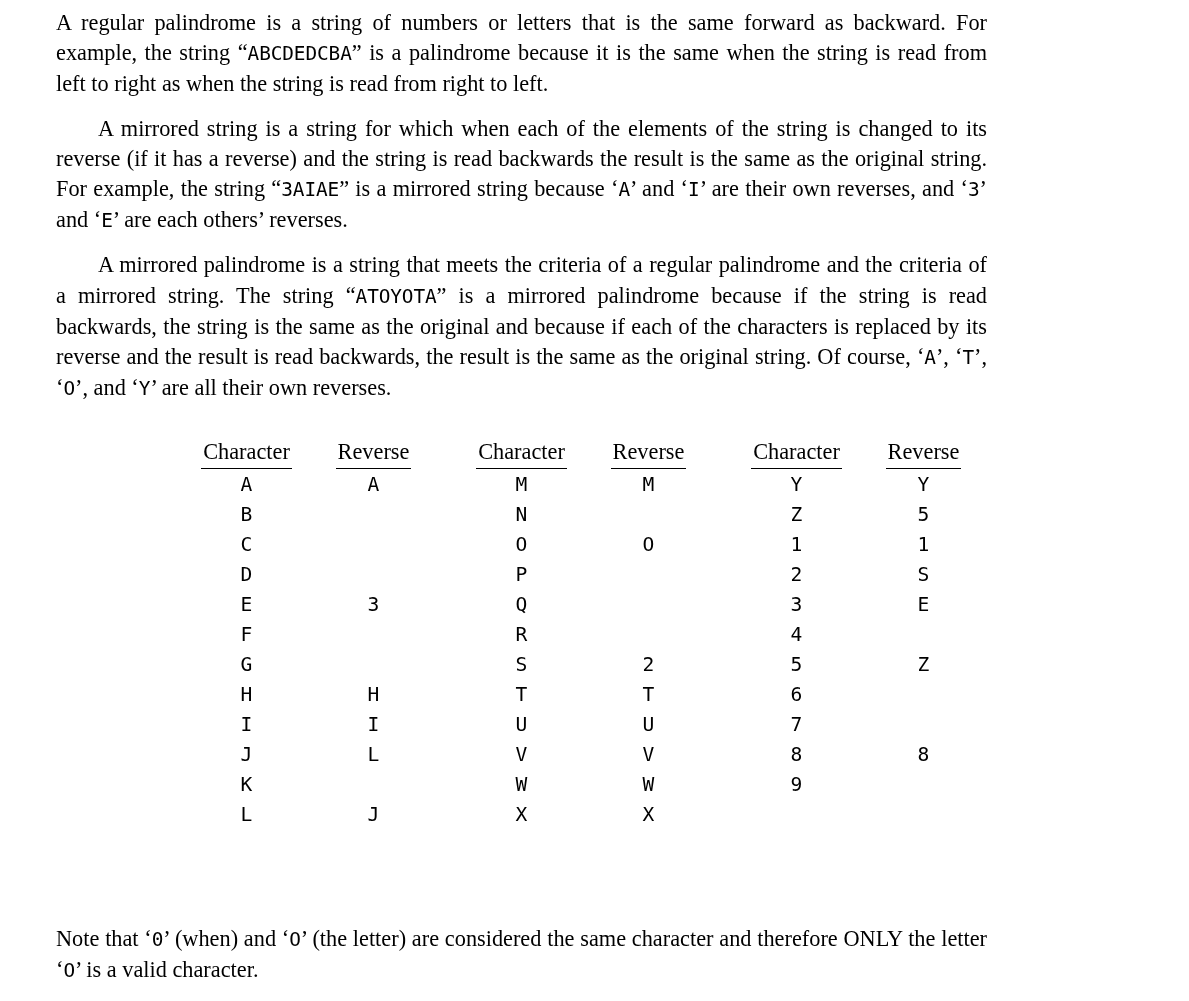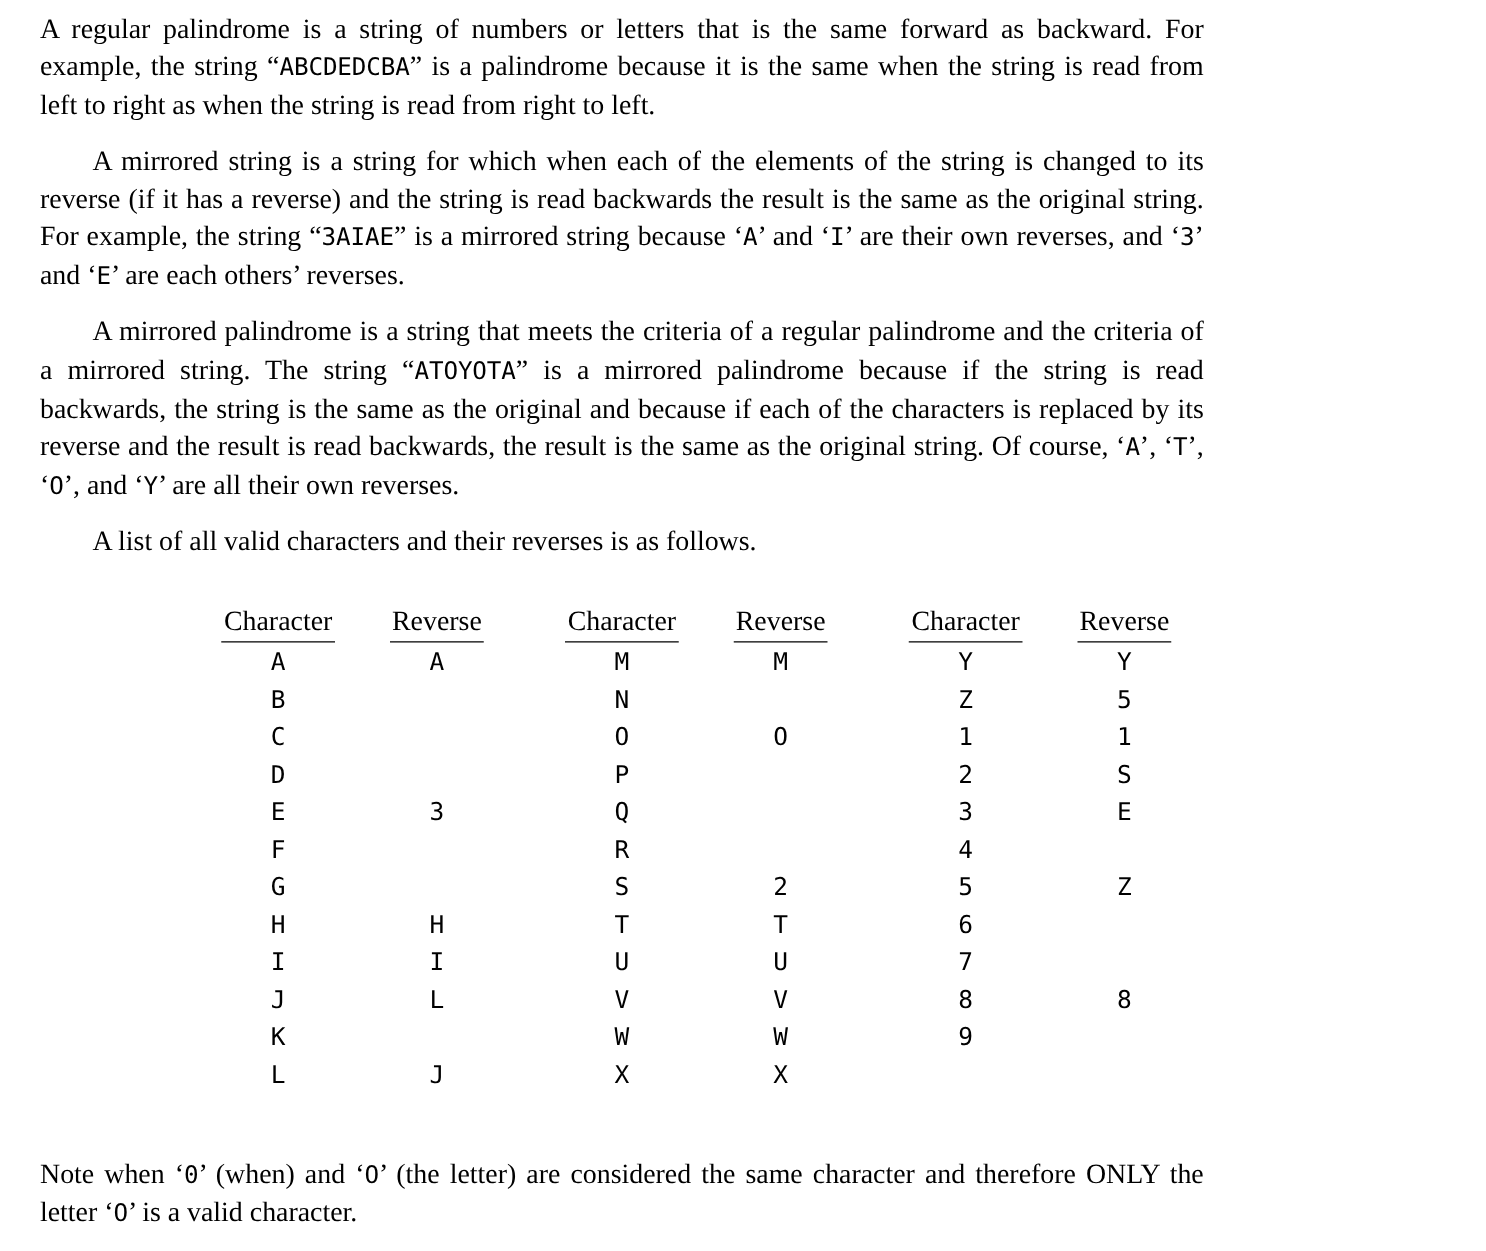--- a/index.html
+++ b/index.html
@@ -13,20 +13,21 @@
     font-family: "Liberation Serif", "DejaVu Serif", serif;
     color: #000000;
     overflow: hidden;
   }
   .page {
     position: relative;
     width: 994px;
     height: 1001px;
     box-sizing: border-box;
     padding: 8px 31px 0 32px;
+    margin-left: 24px;
   }
   p.para {
     margin: 0 0 0 0;
     font-size: 22.3px;
     line-height: 30.2px;
     text-align: justify;
     text-justify: inter-word;
     hyphens: none;
   }
   p.para + p.para {
@@ -95,21 +96,20 @@
 </style>
 </head>
 <body>
 
 <div class="page">
 
   <div id="paras">
       <p class="para"><span>A regular palindrome is a string of numbers or letters that is the same forward as backward.  For example, the string “</span><span class="mono">ABCDEDCBA</span><span>” is a palindrome because it is the same when the string is read from left to right as when the string is read from right to left.</span></p>
       <p class="para indent"><span>A mirrored string is a string for which when each of the elements of the string is changed to its reverse (if it has a reverse) and the string is read backwards the result is the same as the original string. For example, the string “</span><span class="mono">3AIAE</span><span>” is a mirrored string because ‘</span><span class="mono">A</span><span>’ and ‘</span><span class="mono">I</span><span>’ are their own reverses, and ‘</span><span class="mono">3</span><span>’ and ‘</span><span class="mono">E</span><span>’ are each others’ reverses.</span></p>
       <p class="para indent"><span>A mirrored palindrome is a string that meets the criteria of a regular palindrome and the criteria of a mirrored string.  The string “</span><span class="mono">ATOYOTA</span><span>” is a mirrored palindrome because if the string is read backwards, the string is the same as the original and because if each of the characters is replaced by its reverse and the result is read backwards, the result is the same as the original string. Of course, ‘</span><span class="mono">A</span><span>’, ‘</span><span class="mono">T</span><span>’, ‘</span><span class="mono">O</span><span>’, and ‘</span><span class="mono">Y</span><span>’ are all their own reverses.</span></p>
-      <p class="para indent"><span>A list of all valid characters and their reverses is as follows.</span></p>
     </div>
 
   <div class="char-table-wrap">
     <table class="char-table">
       <colgroup>
         <col class="c-char">
           <col class="c-rev">
         <col class="colgap">
         <col class="c-char">
           <col class="c-rev">
@@ -248,16 +248,16 @@
             <td>X</td>
             <td></td>
             <td></td>
             <td></td>
           </tr>
         </tbody>
     </table>
   </div>
 
   <div class="note-block">
-    <p id="note"><span class="bold">Note</span><span> when ‘</span><span class="mono">0</span><span>’ (when) and ‘</span><span class="mono">O</span><span>’ (the letter) are considered the same character and therefore </span><span class="bold">ONLY</span><span> the letter ‘</span><span class="mono">O</span><span>’ is a valid character.</span></p>
+    <p id="note"><span class="bold">Note</span><span> that ‘</span><span class="mono">0</span><span>’ (when) and ‘</span><span class="mono">O</span><span>’ (the letter) are considered the same character and therefore </span><span class="bold">ONLY</span><span> the letter ‘</span><span class="mono">O</span><span>’ is a valid character.</span></p>
   </div>
 
 </div>
 
 </body></html>

